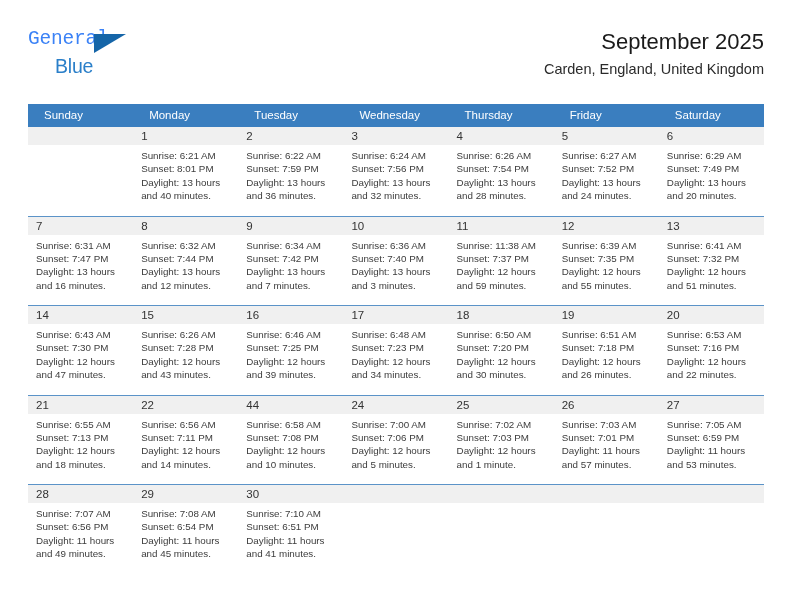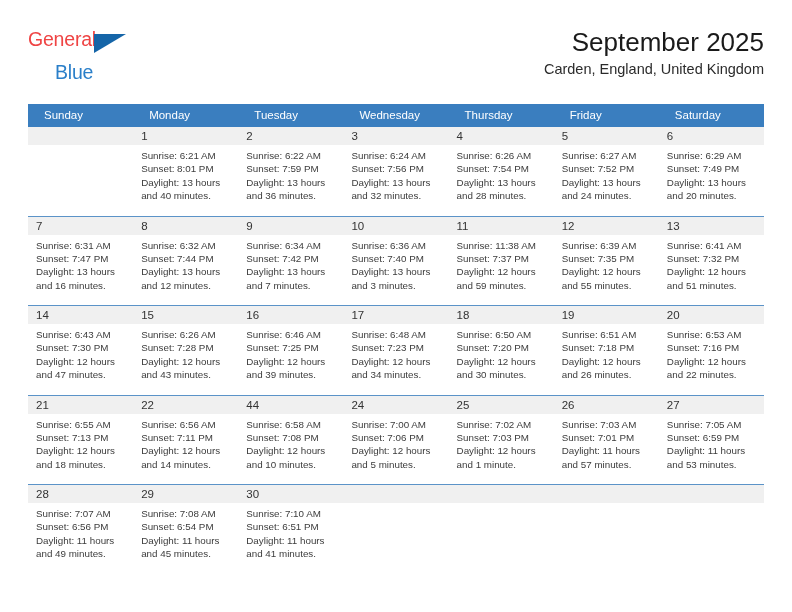--- a/index.html
+++ b/index.html
@@ -33,51 +33,51 @@
     position: absolute;
     left: 0;
     top: 4px;
     width: 120px;
     height: 56px;
     line-height: 1;
   }
   .brand-general {
     display: block;
     font-size: 19.5px;
-    color: #ef4444;
+    color: #3b82f6;
     letter-spacing: -0.2px;
-    font-family: Liberation Sans, sans-serif;
+    font-family: Liberation Mono, monospace;
   }
   .brand-blue {
     display: block;
     font-size: 19.5px;
     color: #2a7fc9;
     letter-spacing: -0.2px;
     margin-left: 27px;
-    margin-top: 13px;
+    margin-top: 7px;
     font-family: "Liberation Sans", sans-serif;
   }
   .brand-flag {
     position: absolute;
     left: 66px;
     top: 4px;
     width: 0;
     height: 0;
     border-left: 32px solid #1565a8;
     border-bottom: 19px solid transparent;
   }
 
   .title-wrap {
     position: absolute;
     right: 0;
     top: 0;
     text-align: right;
   }
   .cal-title {
-    font-size: 26px;
+    font-size: 22px;
     color: #1a1a1a;
     font-weight: normal;
     line-height: 32px;
     white-space: nowrap;
   }
   .cal-sub {
     font-size: 14.5px;
     color: #2b2b2b;
     line-height: 22px;
     white-space: nowrap;

